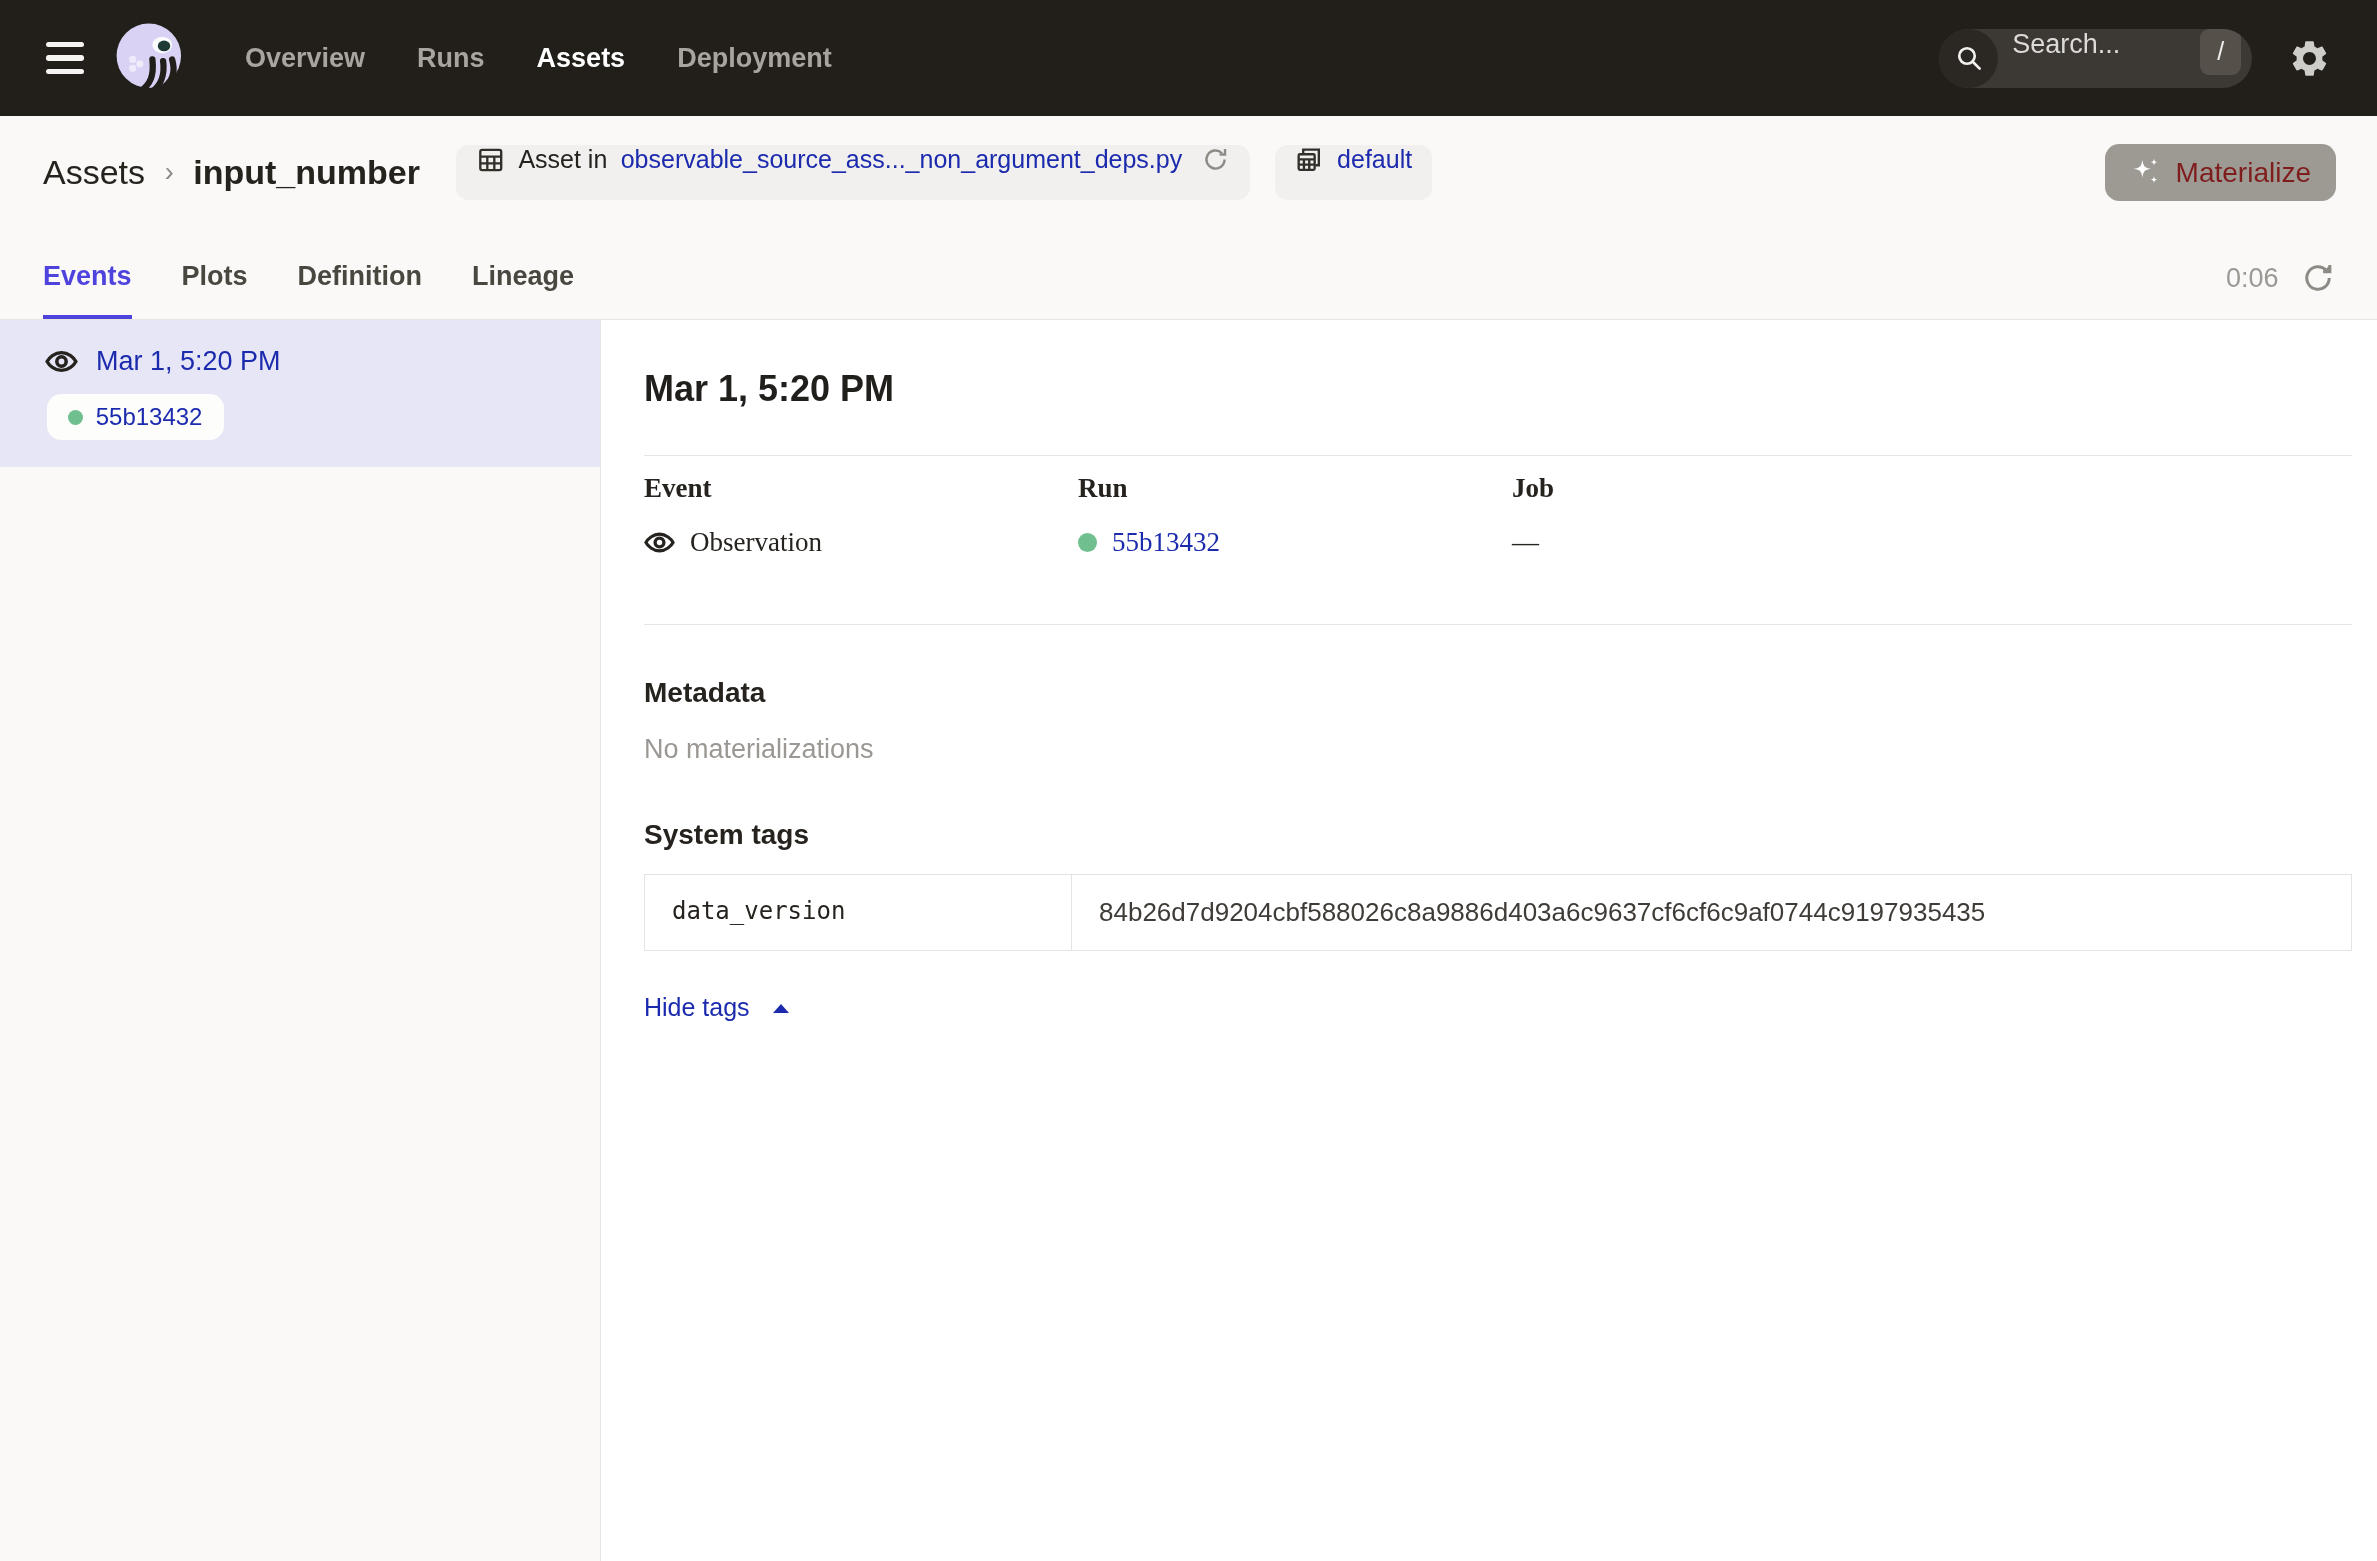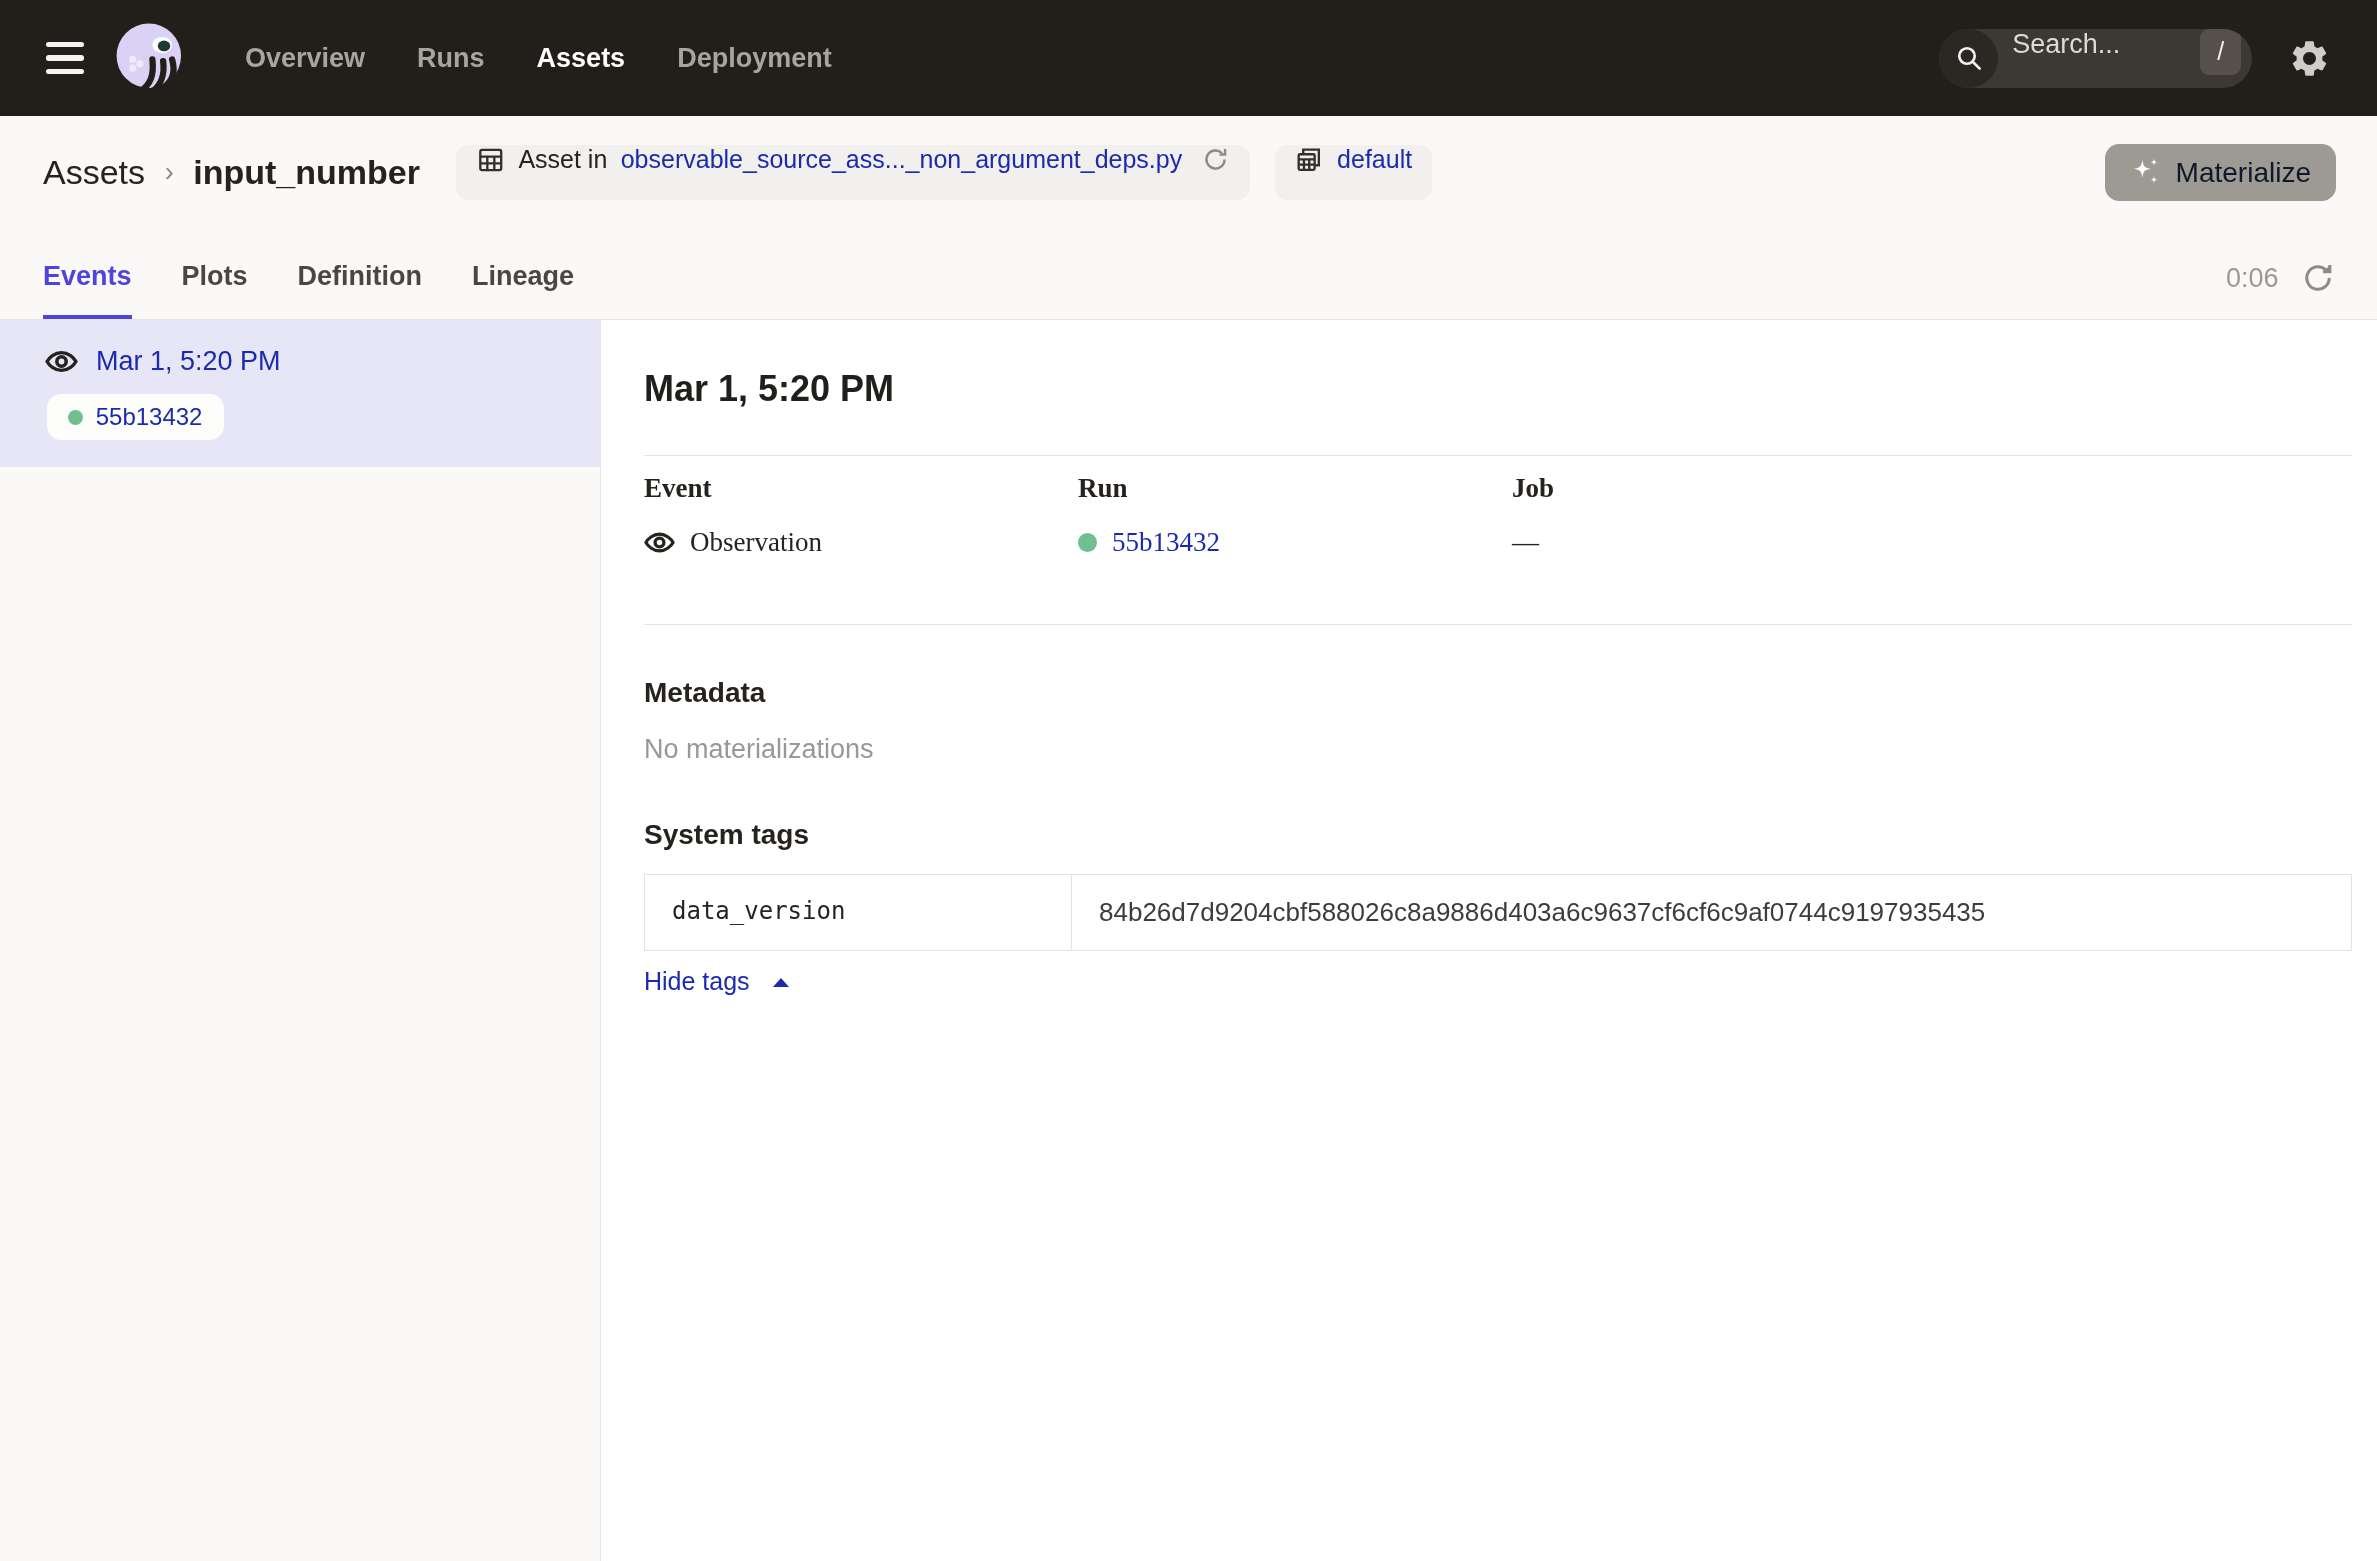--- a/index.html
+++ b/index.html
@@ -68,21 +68,21 @@
     height: 55px; padding: 0 19.6px;
     font-size: 25px; color: #26231F;
   }
   .pill.asset { margin-left: 36px; }
   .pill.group { margin-left: 25px; cursor: pointer; }
   .pill a, .link { color: #1C2BAE; text-decoration: none; cursor: pointer; }
   .reload-btn { display: flex; margin-left: 5.4px; cursor: pointer; }
   .materialize {
     margin-left: auto;
     display: flex; align-items: center; gap: 13.4px;
-    background: #9D9A94; color: #0f172a;
+    background: #9D9A94; color: #7f1d1d;
     border: none; border-radius: 14.3px;
     height: 57px; padding: 0 25px;
     font-size: 28px; font-weight: 500;
     font-family: "Liberation Sans", sans-serif;
     cursor: pointer;
   }
 
   
   .tabs-row {
     background: #FAF9F7;
@@ -155,21 +155,21 @@
   }
   .tag-row { display: grid; grid-template-columns: 427px 1fr; }
   .tag-key {
     padding: 22px 18px 22px 27px;
     font-family: "DejaVu Sans Mono", "Liberation Mono", monospace;
     font-size: 24px; color: #26231F;
     border-right: 0.9px solid #E5E3E0;
   }
   .tag-value { padding: 22px 18px 22px 27px; font-size: 26px; color: #3F3C38; }
   .hide-tags {
-    margin-top: 16px;
+    margin-top: 42px;
     display: inline-flex; align-items: center; gap: 23px;
     font-size: 25px; font-weight: 500; color: #1C2BAE;
     cursor: pointer;
   }
   .caret-up {
     width: 0; height: 0;
     border-left: 8px solid transparent;
     border-right: 8px solid transparent;
     border-bottom: 9px solid #1C2BAE;
     display: inline-block;

